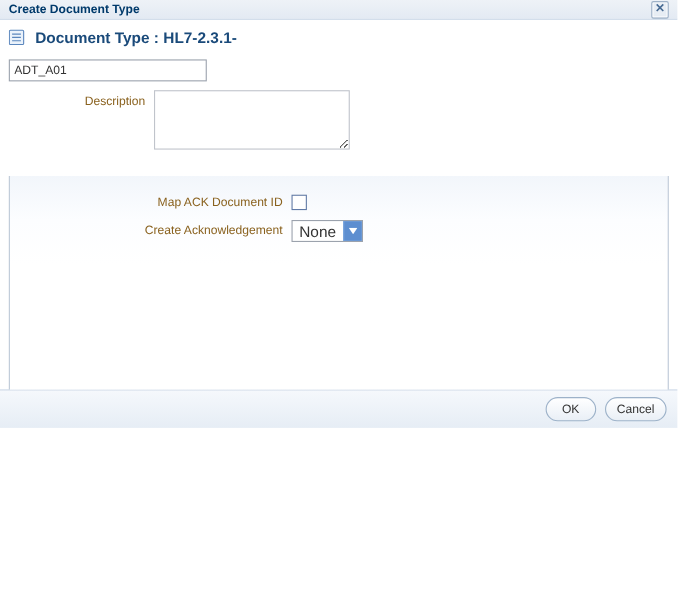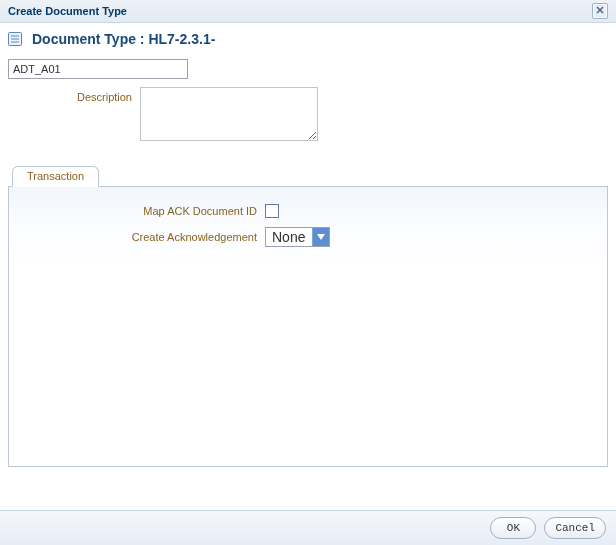--- a/index.html
+++ b/index.html
@@ -8,21 +8,21 @@
     width: 616px;
     height: 545px;
     font-family: Tahoma, Arial, sans-serif;
     font-size: 11px;
     color: #333;
     background: #fff;
   }
   .dialog {
     position: relative;
     width: 616px;
-    height: 545px;
+    height: 389px;
     box-sizing: border-box;
     display: flex;
     flex-direction: column;
   }
   .titlebar {
     height: 22px;
     padding: 0 8px;
     display: flex;
     align-items: center;
     justify-content: space-between;
@@ -195,21 +195,21 @@
     justify-content: flex-end;
     gap: 8px;
   }
   .btn {
     min-width: 46px;
     height: 22px;
     padding: 0 10px;
     border: 1px solid #9db2c9;
     background: linear-gradient(#ffffff, #e9eff6);
     color: #333;
-    font-family: Liberation Mono, monospace;
+    font-family: Liberation Sans, sans-serif;
     font-size: 11px;
     cursor: pointer;
     border-radius: 11px;
   }
 </style>
 </head>
 <body>
 
 <div class="dialog">
 
@@ -241,23 +241,20 @@
         <input class="text-input" type="text" value="ADT_A01" style="">
       </div>
 
       <div class="form-row">
         <div class="form-label">Description</div>
         <textarea class="textarea" style=""></textarea>
       </div>
     </div>
 
     <div class="tab-area">
-      <div class="tab-strip">
-        <div class="tab active">Transaction</div>
-      </div>
 
       <div class="tab-body">
 
 
         <div class="tab-form-row">
           <div class="form-label">Map ACK Document ID</div>
           <div class="checkbox"></div>
         </div>
 
         <div class="tab-form-row">

